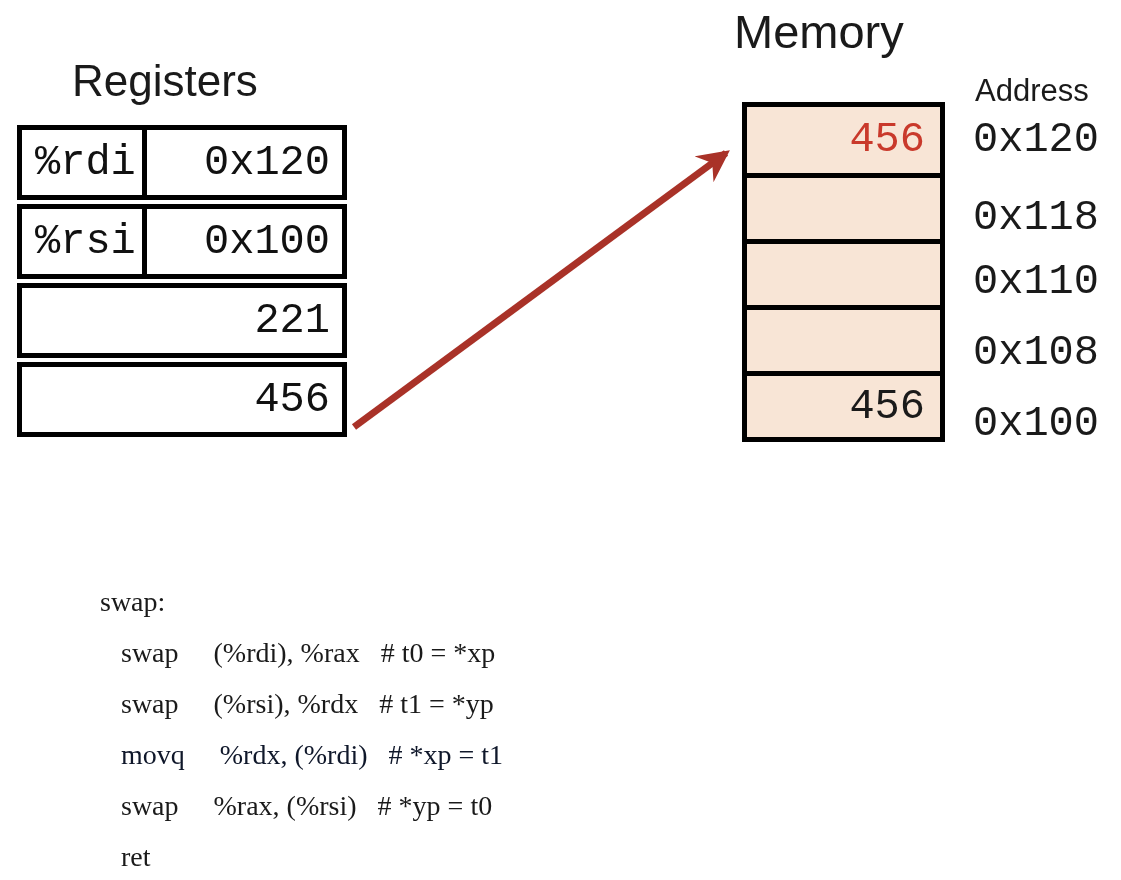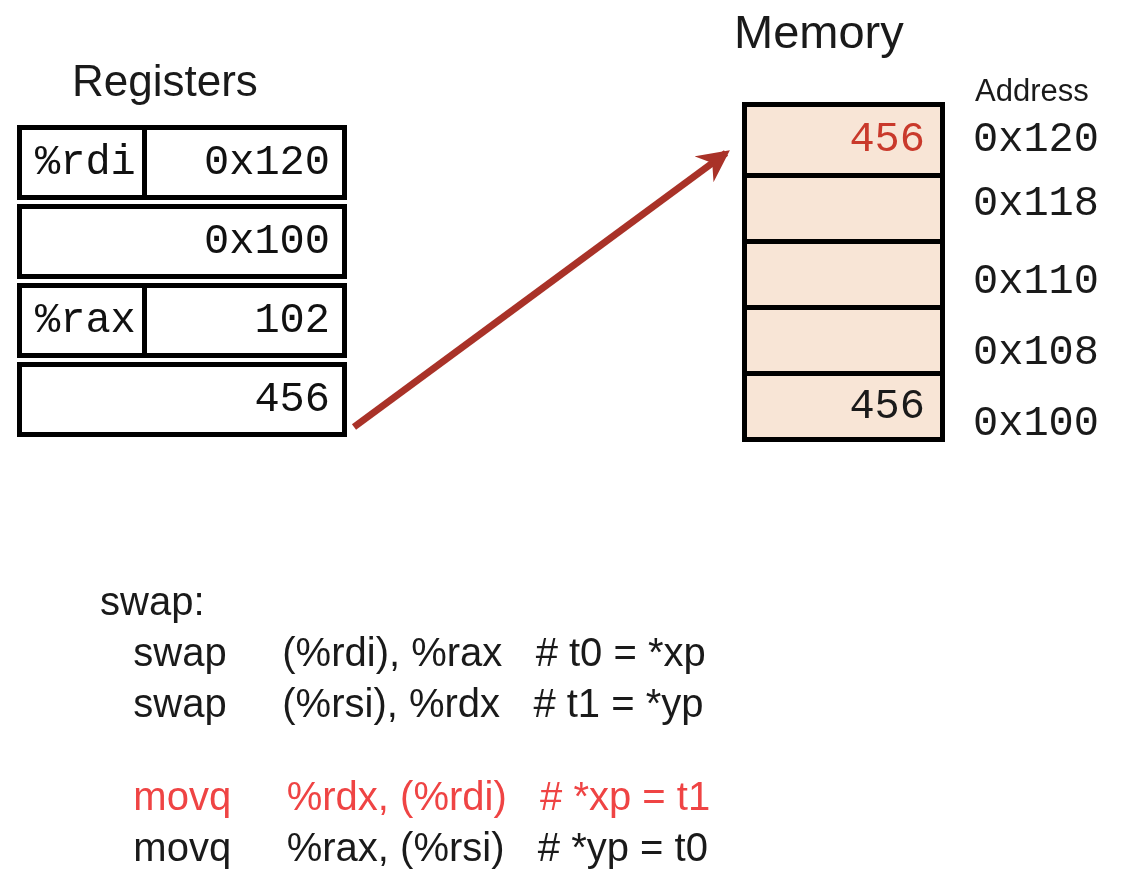--- a/index.html
+++ b/index.html
@@ -43,75 +43,75 @@
 
   
   .addr-label{
     left:973px;width:148px;height:72px;display:flex;align-items:center;
     font-family:"Liberation Mono","DejaVu Sans Mono",monospace;font-size:42px;color:#1a1a1a;
   }
 
   
   #code-block{left:100px;top:576px;}
   .code-line{
-    white-space:pre;font-family:Liberation Sans, sans-serif;
-    font-size:40px;line-height:51px;color:#1a1a1a;
+    white-space:pre;font-family:Liberation Serif, serif;
+    font-size:28px;line-height:51px;color:#1a1a1a;
   }
-  .code-line.red{color:#ef4444;margin-top:42px;}
+  .code-line.red{color:#0f172a;}
 
   
   #arrow-svg{left:0;top:0;pointer-events:none;}
 </style>
 </head>
 <body>
 
 <div class="abs title" id="registers-title">Registers</div>
 <div class="abs title" id="memory-title">Memory</div>
 <div class="abs title" id="address-title">Address</div>
 
 <div class="abs" id="register-table">
   <div class="reg-row">
     <div class="reg-name">%rdi</div>
     <div class="reg-value">0x120</div>
   </div>
   <div class="reg-row">
+    <div class="reg-name">%rsi</div>
     <div class="reg-value">0x100</div>
   </div>
   <div class="reg-row">
-    <div class="reg-name">%rax</div>
-    <div class="reg-value">102</div>
+    <div class="reg-value">221</div>
   </div>
   <div class="reg-row">
     <div class="reg-value">456</div>
   </div>
 </div>
 
 <div class="abs" id="memory-table">
   <div class="mem-cell highlight">456</div>
   <div class="mem-cell"></div>
   <div class="mem-cell"></div>
   <div class="mem-cell"></div>
   <div class="mem-cell">456</div>
 </div>
 
 <div class="abs addr-label" style="top:104px;">0x120</div>
-<div class="abs addr-label" style="top:168px;">0x118</div>
+<div class="abs addr-label" style="top:182px;">0x118</div>
 <div class="abs addr-label" style="top:246px;">0x110</div>
 <div class="abs addr-label" style="top:317px;">0x108</div>
 <div class="abs addr-label" style="top:388px;">0x100</div>
 
 <svg class="abs" id="arrow-svg" width="1121" height="880" viewBox="0 0 1121 880">
   <defs>
     <marker id="arrowhead" viewBox="0 0 10 10" refX="8.5" refY="5" markerWidth="4.6" markerHeight="4.6" orient="auto-start-reverse">
       <path d="M0,0 L10,5 L0,10 L3.2,5 Z" fill="#a93228"></path>
     </marker>
   </defs>
   <line x1="354" y1="427" x2="726" y2="153" stroke="#a93228" stroke-width="7" marker-end="url(#arrowhead)"></line>
 </svg>
 
 <div class="abs" id="code-block">
   <div class="code-line">swap:</div>
   <div class="code-line">   swap     (%rdi), %rax   # t0 = *xp</div>
   <div class="code-line">   swap     (%rsi), %rdx   # t1 = *yp</div>
   <div class="code-line red">   movq     %rdx, (%rdi)   # *xp = t1</div>
-  <div class="code-line">   movq     %rax, (%rsi)   # *yp = t0</div>
+  <div class="code-line">   swap     %rax, (%rsi)   # *yp = t0</div>
   <div class="code-line">   ret</div>
 </div>
 
 </body></html>

